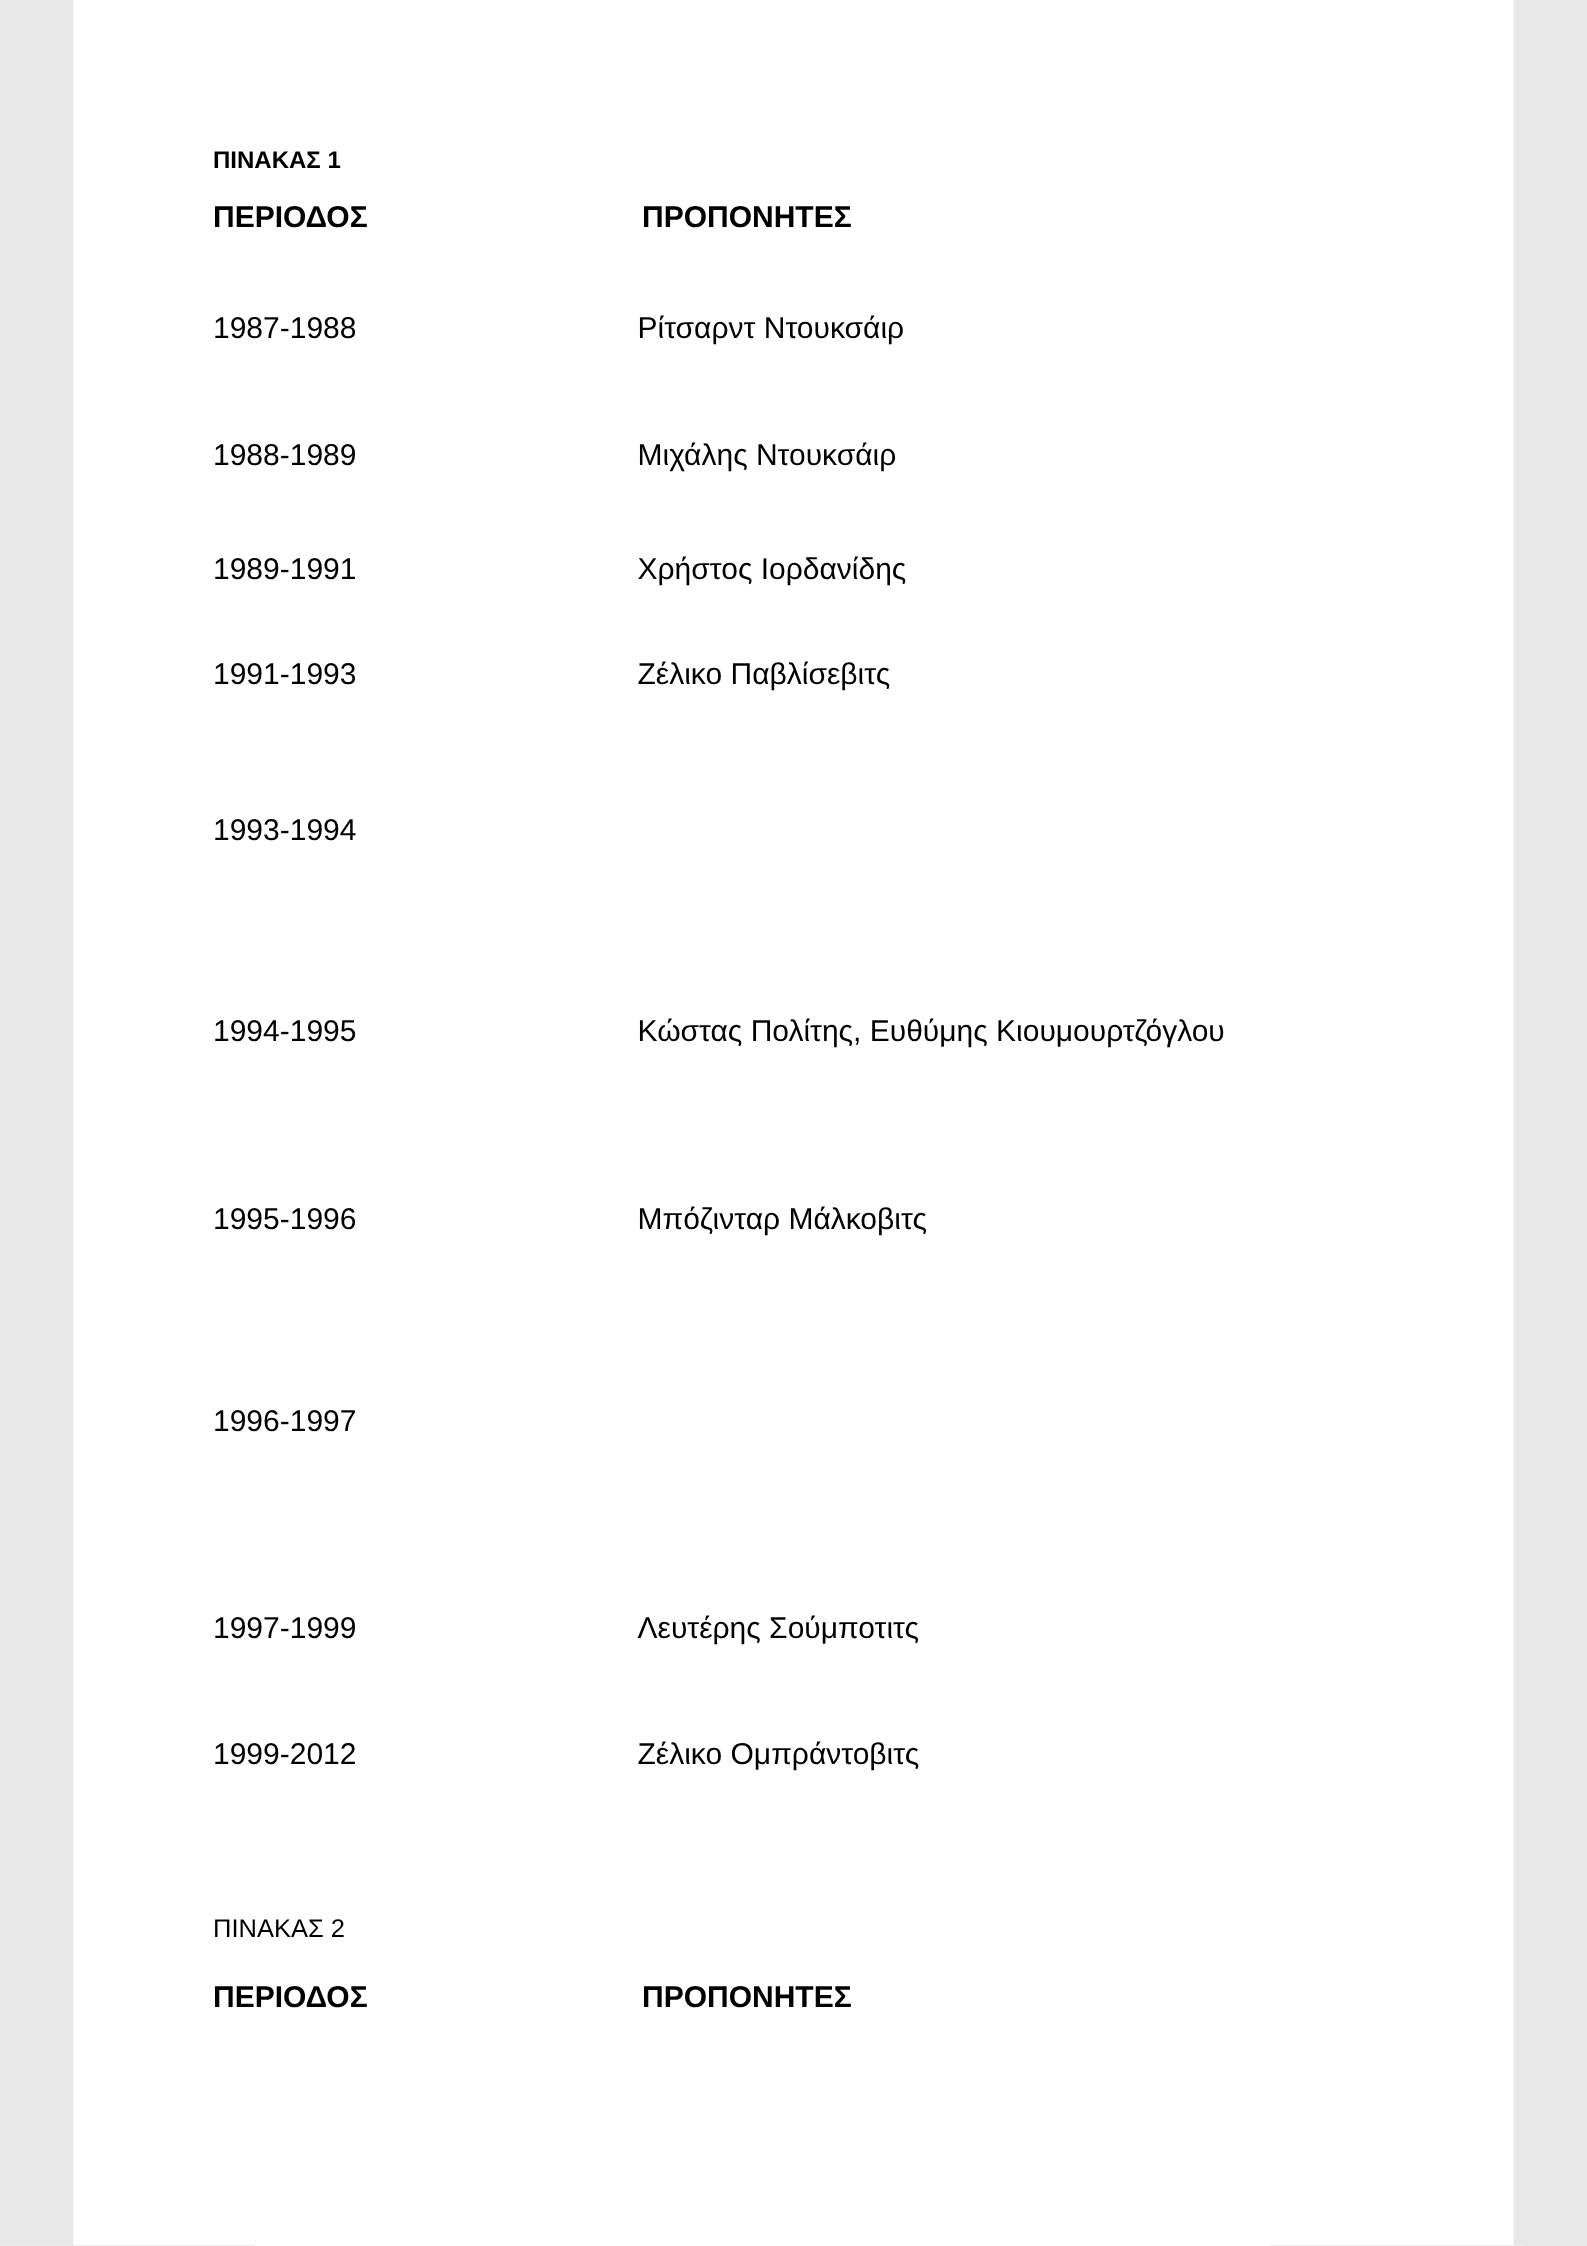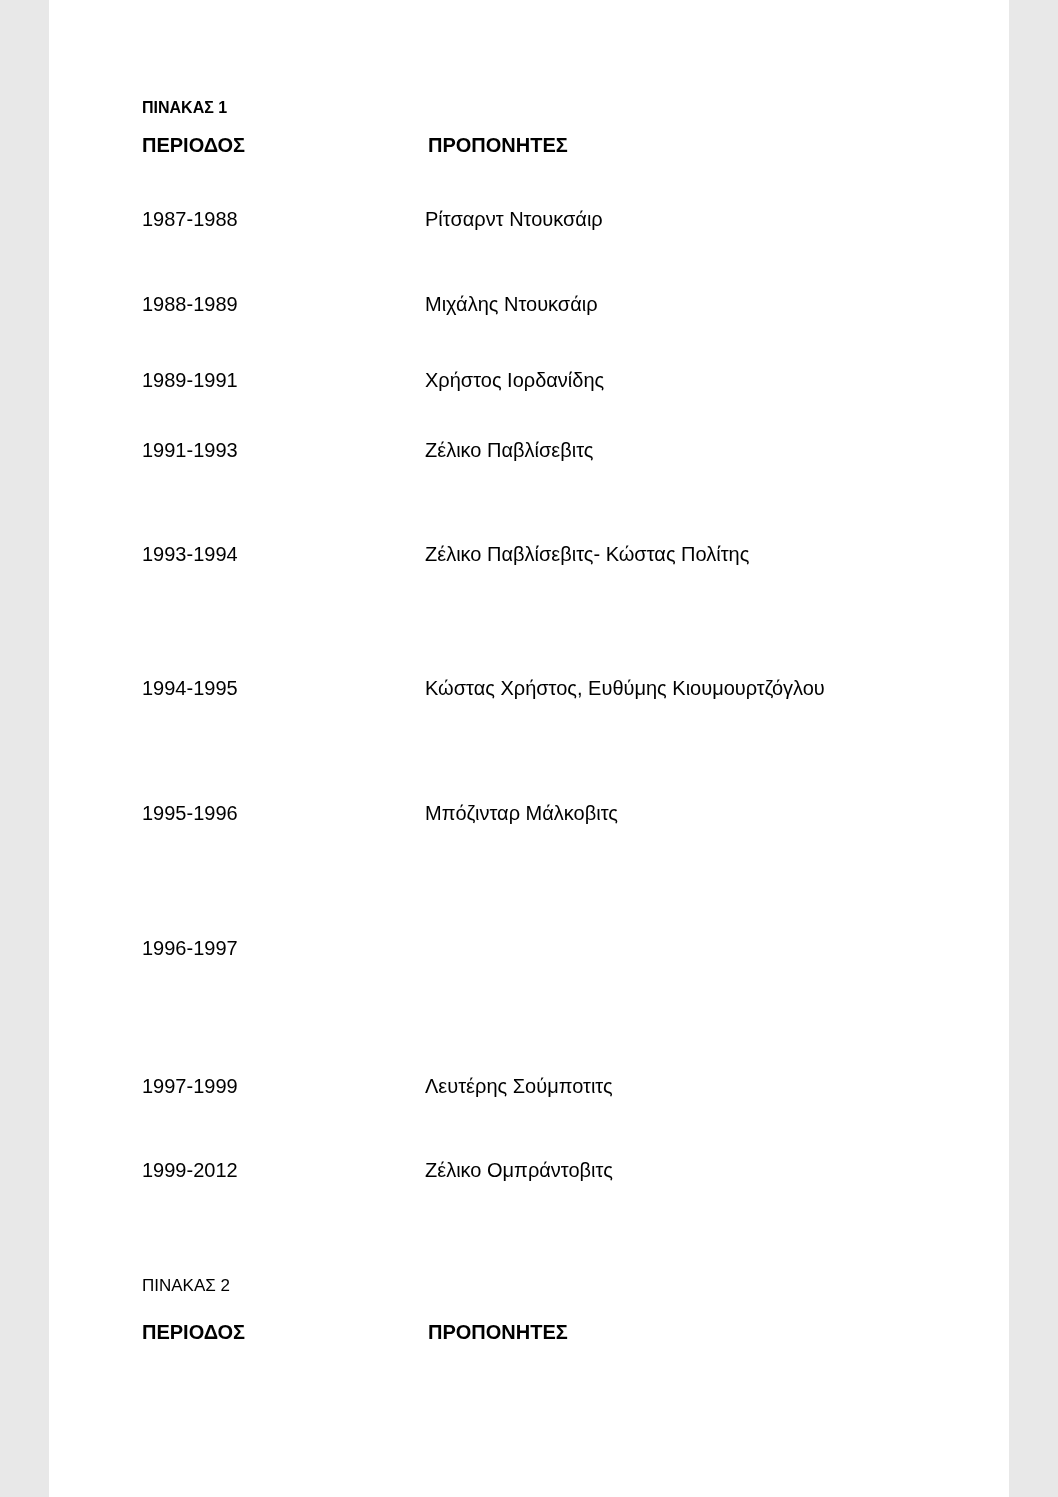--- a/index.html
+++ b/index.html
@@ -64,26 +64,25 @@
     <span class="cell-coaches">Χρήστος Ιορδανίδης</span>
   </div>
 
   <div class="line row">
     <span class="cell-period">1991-1993</span>
     <span class="cell-coaches">Ζέλικο Παβλίσεβιτς</span>
   </div>
 
   <div class="line row">
     <span class="cell-period">1993-1994</span>
-    <span class="cell-coaches">Ζέλικο Παβλίσεβιτς- Κώστας Πολίτης</span>
   </div>
 
   <div class="line row">
     <span class="cell-period">1994-1995</span>
-    <span class="cell-coaches">Κώστας Χρήστος, Ευθύμης Κιουμουρτζόγλου</span>
+    <span class="cell-coaches">Κώστας Πολίτης, Ευθύμης Κιουμουρτζόγλου</span>
   </div>
 
   <div class="line row">
     <span class="cell-period">1995-1996</span>
     <span class="cell-coaches">Μπόζινταρ Μάλκοβιτς</span>
   </div>
 
   <div class="line row">
     <span class="cell-period">1996-1997</span>
   </div>

